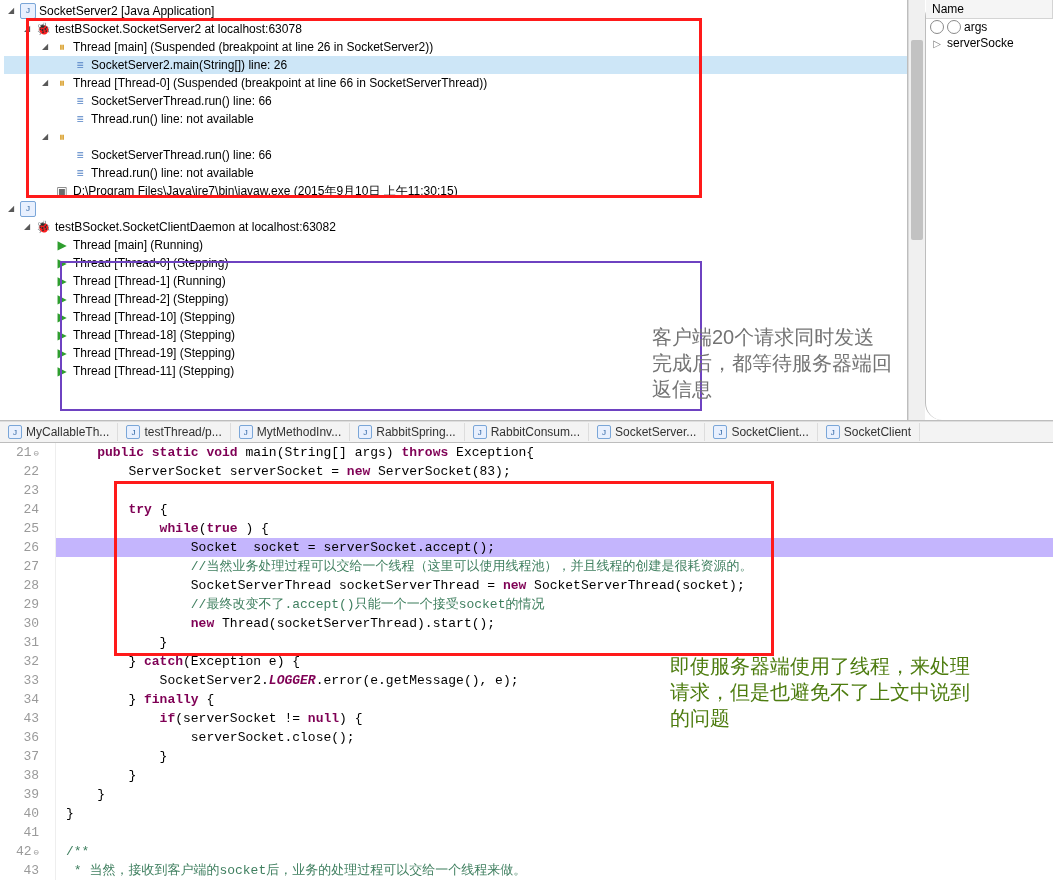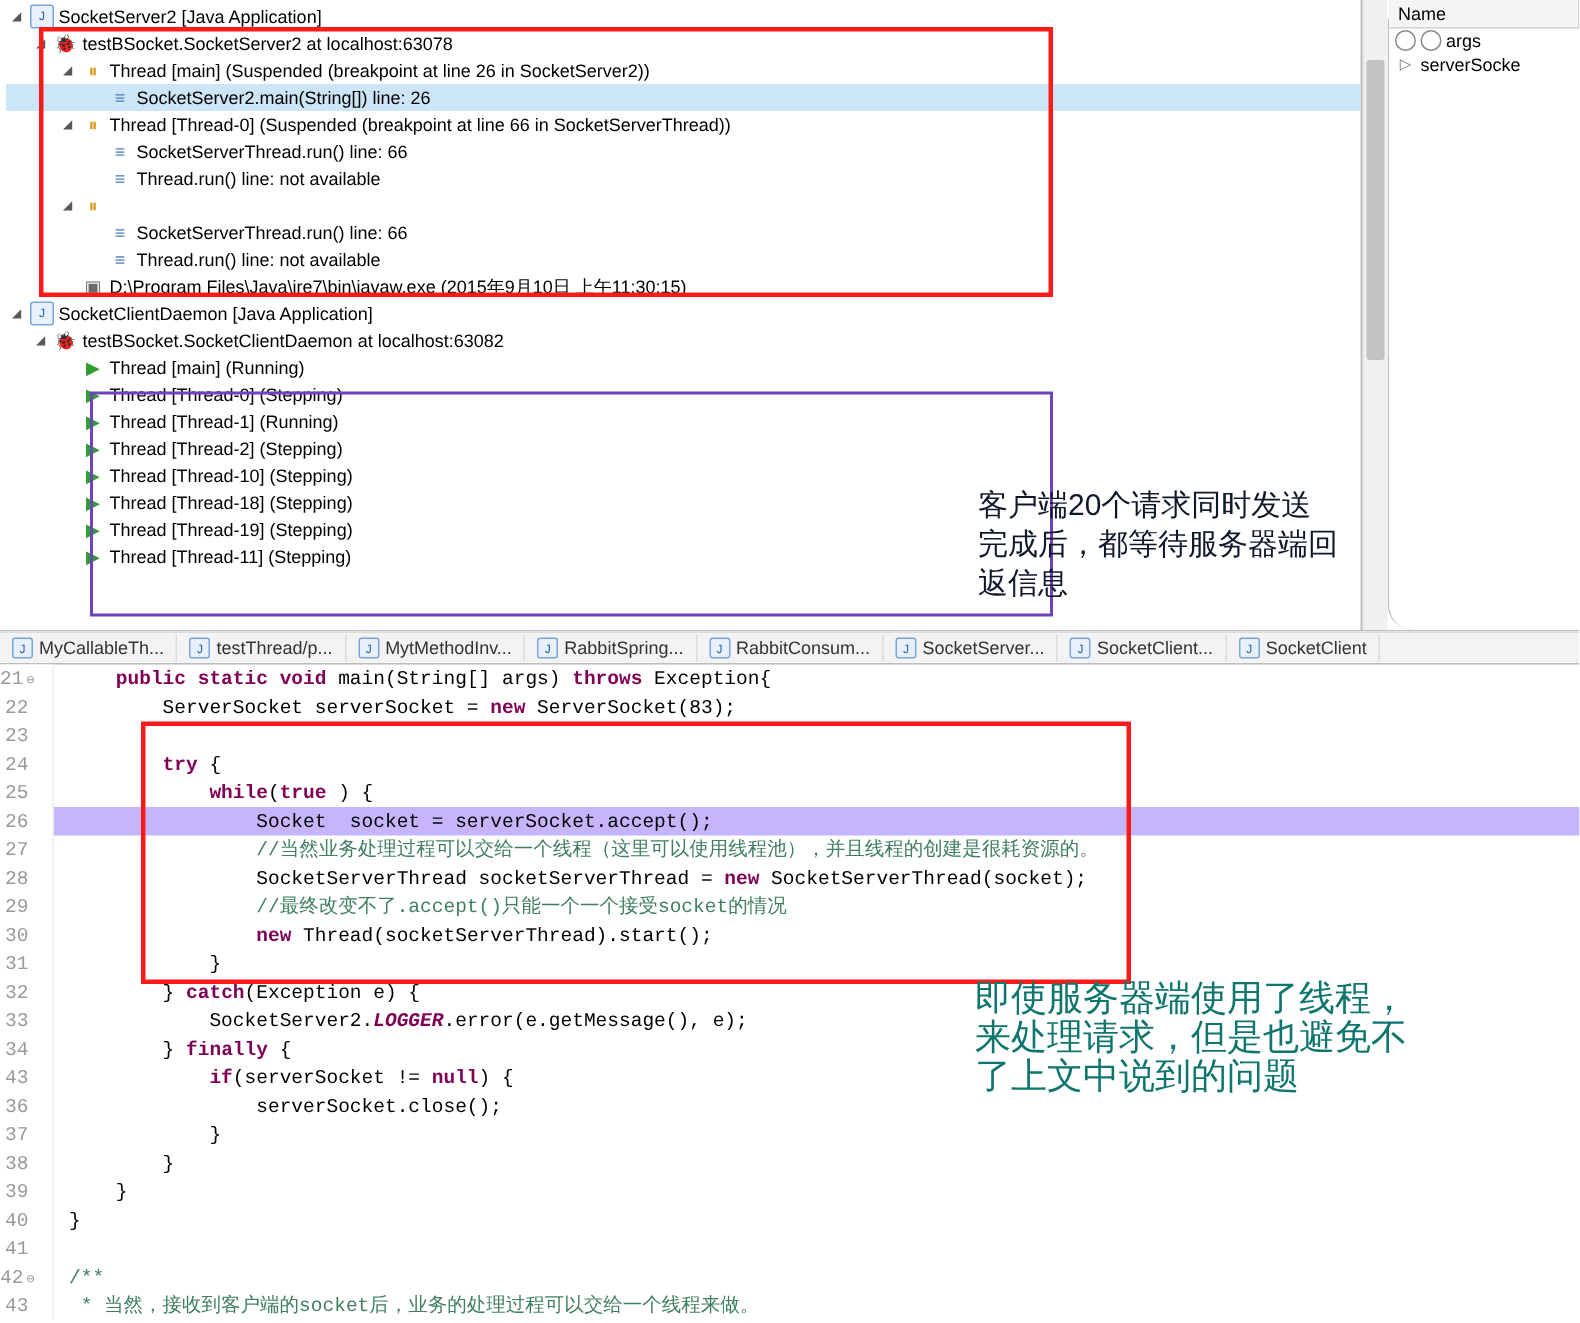--- a/index.html
+++ b/index.html
@@ -21,52 +21,52 @@
   .ticon { width: 16px; height: 16px; display: inline-flex; align-items: center; justify-content: center; margin-right: 3px; }
   .ico-jbox { background:#e8f0fe; border:1px solid #7aa6d8; border-radius:2px; font-size:8px; color:#2860a0;}
   .ico-bug { color:#b57f1c; }
   .ico-thread { color:#d79a1f; }
   .ico-thread-run { color:#2e9e2e; }
   .ico-frame { color:#4f7fc4; }
   .ico-host { color:#6b6b6b; }
   .tree-label { color:#000; }
   .redbox1 { position:absolute; left:26px; top:18px; width:676px; height:180px; border:3px solid #ff1a1a; pointer-events:none; }
   .purplebox { position:absolute; left:60px; top:261px; width:642px; height:150px; border:2px solid #6e42c1; pointer-events:none; }
-  .annot-purple { position:absolute; left:652px; top:324px; width:240px; color:#0f172a; font-size:20px; font-family:"Microsoft YaHei","SimSun",sans-serif; line-height:26px; }
+  .annot-purple { position:absolute; left:652px; top:324px; width:240px; color:#737373; font-size:20px; font-family:"Microsoft YaHei","SimSun",sans-serif; line-height:26px; }
   .scrollbar-v { width:17px; background:#f0f0f0; border-left:1px solid #d9d9d9; position:relative;}
   .scrollbar-v .thumb { position:absolute; left:2px; right:2px; top:40px; height:200px; background:#c2c2c2; border-radius:2px;}
   
   .vars-panel { width:128px; border-left:1px solid #bdbdbd; background:#fff; display:flex; flex-direction:column;border-radius:17px;}
   .vars-header { display:flex; border-bottom:1px solid #d4d4d4; background:#f5f5f5;}
   .vars-header .col { flex:1; padding:2px 6px; font-size:12px; border-right:1px solid #d4d4d4;}
   .vars-rows { flex:1; }
   .vars-row { display:flex; align-items:center; padding:1px 4px; }
   .vars-row .vi { width:14px; height:14px; display:inline-flex; align-items:center; justify-content:center; margin-right:3px;}
   .vi.circle { border:1px solid #8a8a8a; border-radius:50%; font-size:8px; color:#777;}
   .vi.arrow { color:#7a7a7a; font-size:10px;}
   
   
   .tabs { display:flex; align-items:center; height:22px; background:#f3f3f3; border-top:1px solid #ddd; border-bottom:1px solid #bdbdbd; overflow:hidden;}
   .tab { display:flex; align-items:center; gap:4px; padding:2px 8px; font-size:12px; color:#333; cursor:default; border-right:1px solid #ddd; white-space:nowrap;}
   .tab .ti { width:14px; height:14px; display:inline-flex; align-items:center; justify-content:center;}
   .ti.j { background:#e8f0fe; border:1px solid #7aa6d8; border-radius:2px; font-size:8px; color:#2860a0;}
   
   
   .editor { display:flex; font-family: Consolas, "Courier New", monospace; font-size:13px; line-height:19px; position:relative;}
-  .gutter { width:36px; background:#fff; color:#9a9a9a; text-align:right; padding:0 12px 0 0; user-select:none; border-right:1px solid #eee;}
+  .gutter { width:56px; background:#fff; color:#9a9a9a; text-align:right; padding:0 12px 0 0; user-select:none; border-right:1px solid #eee;}
   .gutter .gl { height:19px; padding-right:4px;}
   .gl.fold::after { content:"⊖"; color:#9a9a9a; font-size:9px; margin-left:2px;}
   .code { flex:1; position:relative; }
   .cl { height:19px; white-space:pre; padding-left:10px;}
   .cl.hi { background:#c4b5fd; }
   .kw { color:#7f0055; font-weight:bold; }
   .cm { color:#3f7f5f; }
   .st { color:#7f0055; font-weight:bold; font-style:italic;}
   .redbox2 { position:absolute; left:58px; top:38px; width:660px; height:175px; border:3px solid #ff1a1a; pointer-events:none;}
-  .annot-red { position:absolute; left:614px; top:210px; width:300px; color:#0f766e; font-size:24px; font-family:"Microsoft YaHei","SimSun",sans-serif; line-height:26px;}
+  .annot-red { position:absolute; left:614px; top:210px; width:300px; color:#4d7c0f; font-size:20px; font-family:"Microsoft YaHei","SimSun",sans-serif; line-height:26px;}
 </style>
 </head>
 <body>
 
 <div class="top-panel">
   <div class="debug-tree-wrap">
     <div class="debug-tree" id="debug-tree">
         <div class="tree-row indent0">
           <span class="caret open"></span>
           <span class="ticon ico-jbox">J</span>
@@ -117,21 +117,20 @@
           <span class="tree-label">Thread.run() line: not available</span>
         </div>
         <div class="tree-row indent2">
           <span class="caret none"></span>
           <span class="ticon ico-host">▣</span>
           <span class="tree-label">D:\Program Files\Java\jre7\bin\javaw.exe (2015年9月10日 上午11:30:15)</span>
         </div>
         <div class="tree-row indent0">
           <span class="caret open"></span>
           <span class="ticon ico-jbox">J</span>
-          <span class="tree-label">SocketClientDaemon [Java Application]</span>
         </div>
         <div class="tree-row indent1">
           <span class="caret open"></span>
           <span class="ticon ico-bug">🐞</span>
           <span class="tree-label">testBSocket.SocketClientDaemon at localhost:63082</span>
         </div>
         <div class="tree-row indent2">
           <span class="caret none"></span>
           <span class="ticon ico-thread-run">▶</span>
           <span class="tree-label">Thread [main] (Running)</span>

